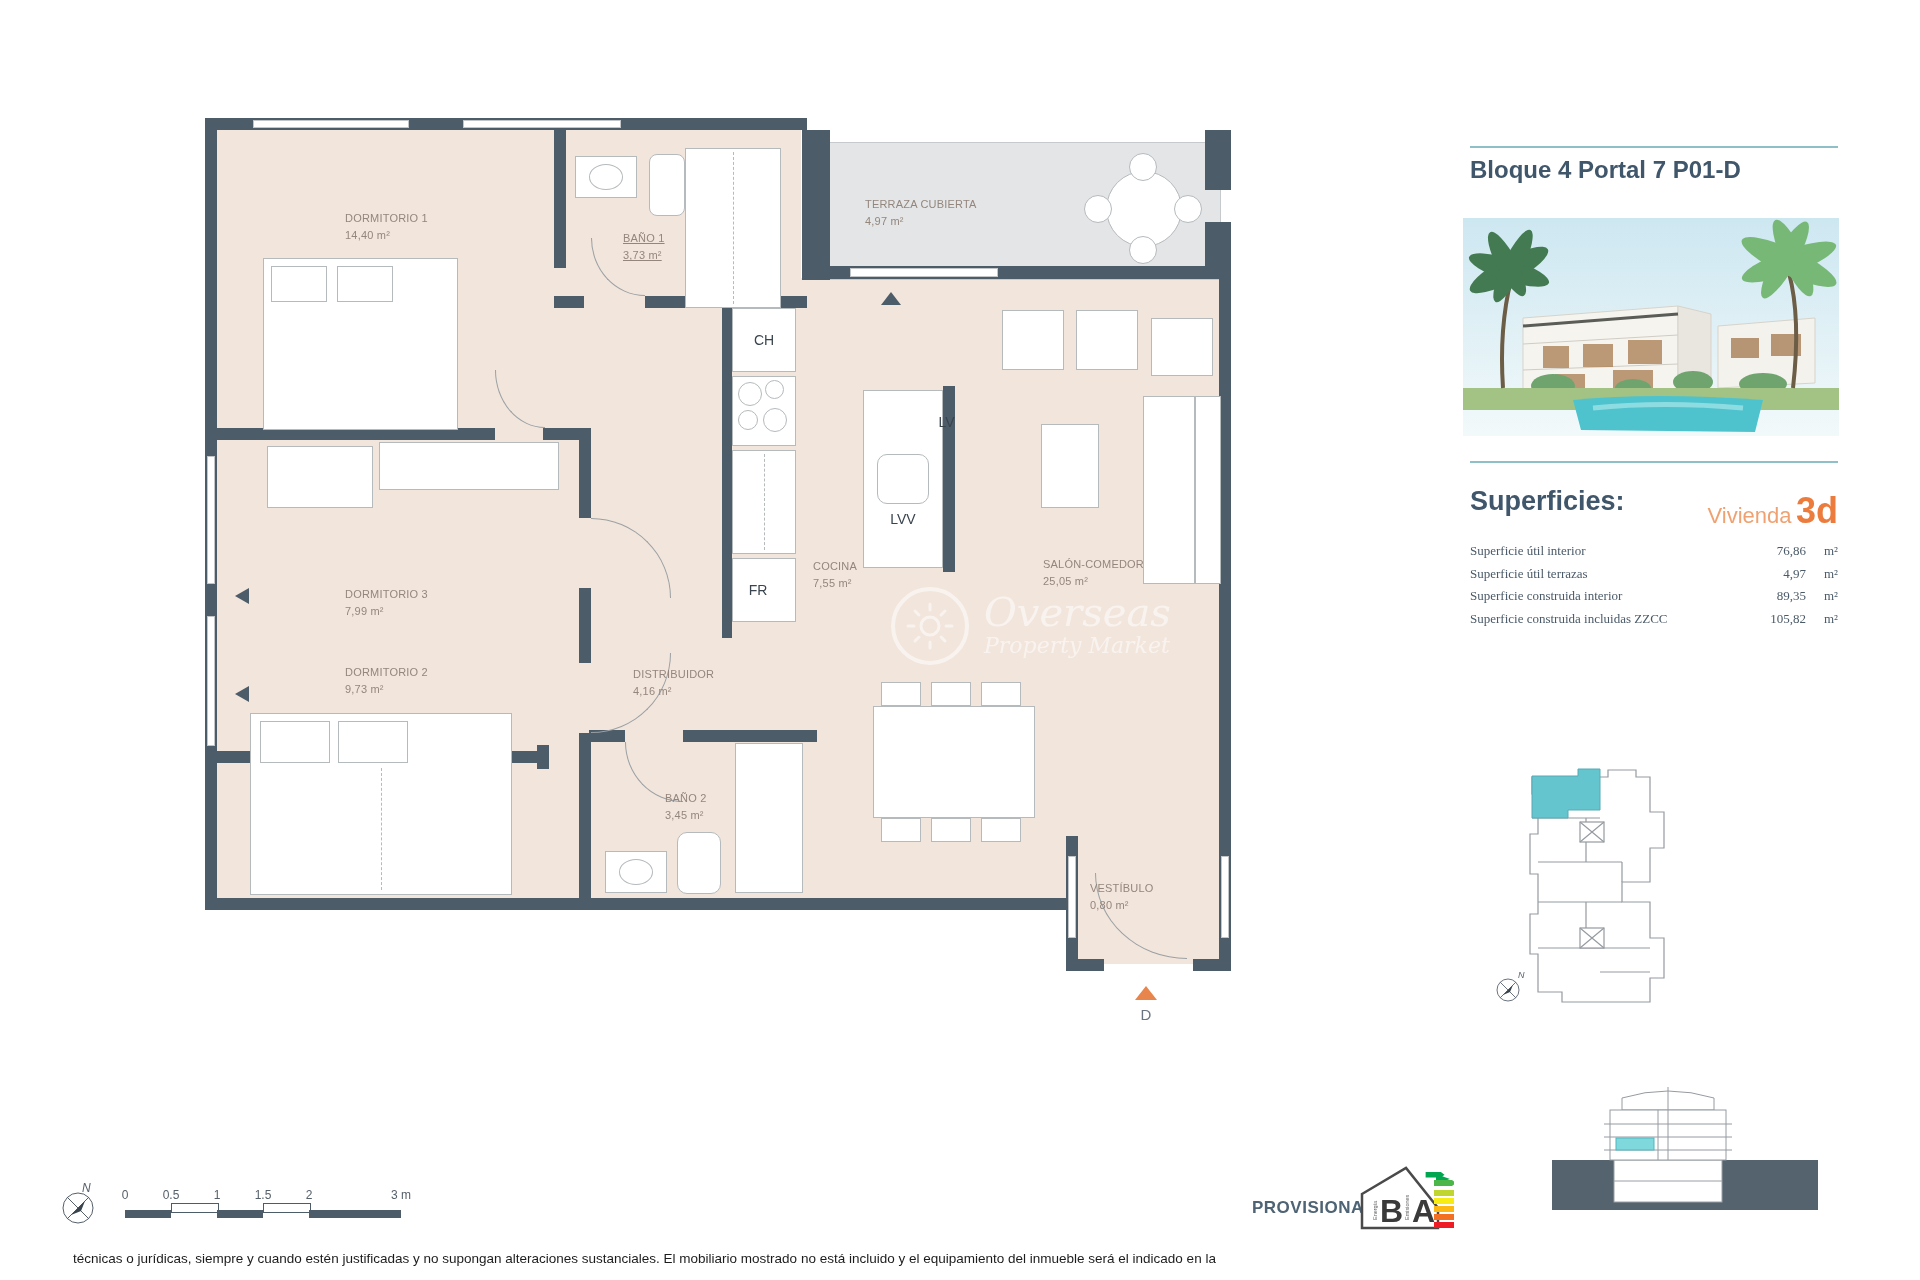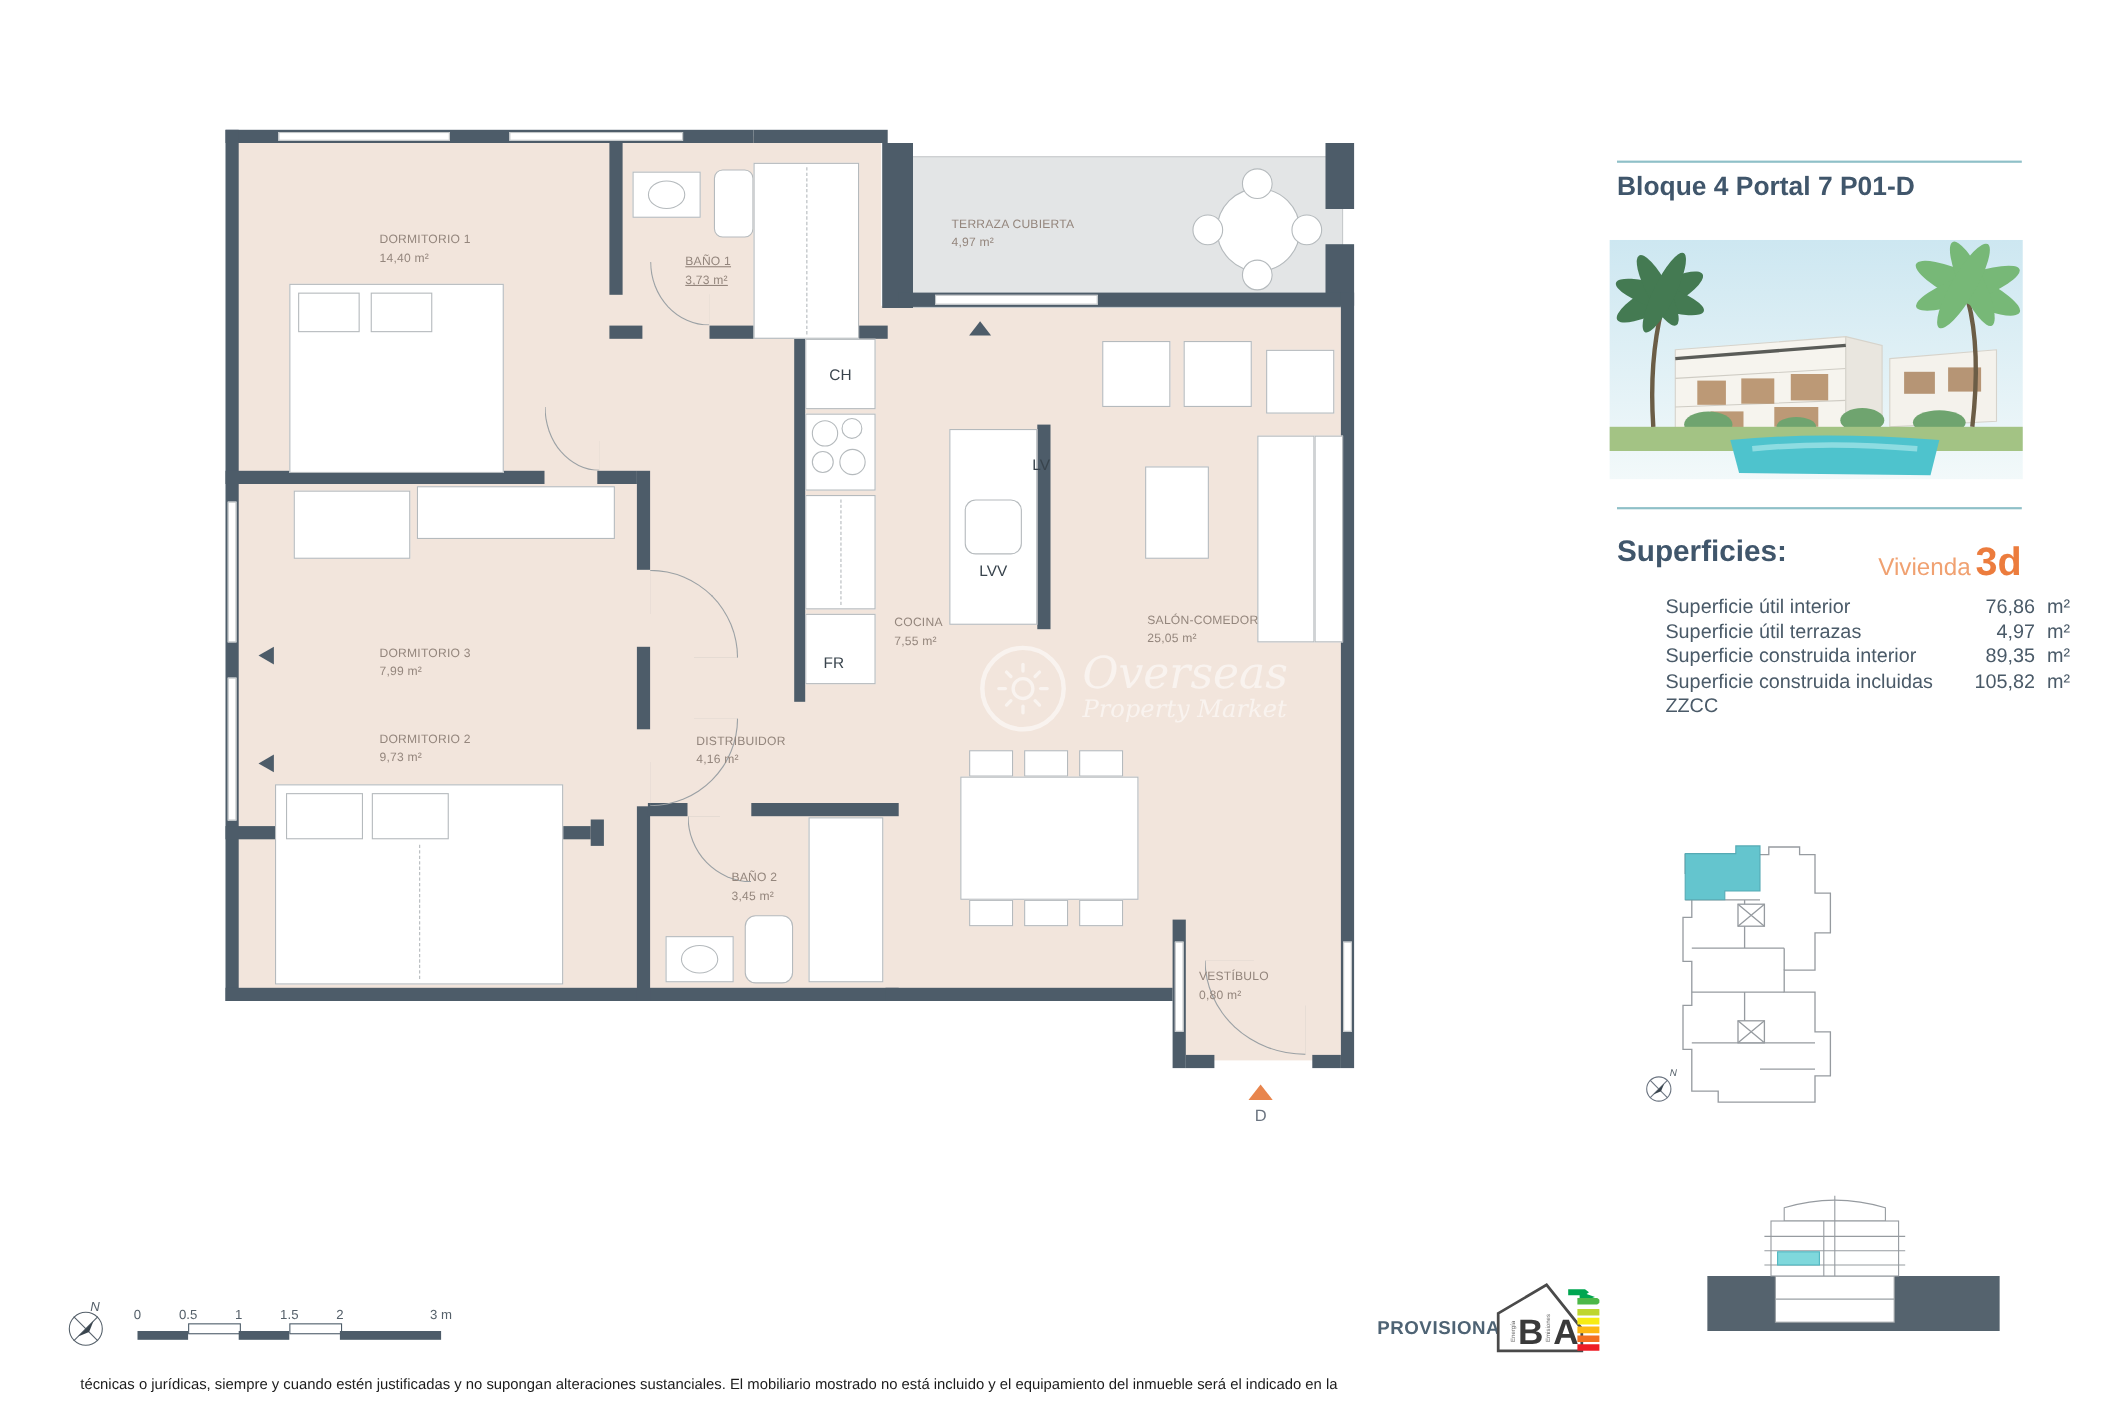--- a/index.html
+++ b/index.html
@@ -28,21 +28,21 @@
   .wm-l2{font-size:22px;line-height:1.3;}
   
   .rule{position:absolute;height:2px;background:#8fc0c8;}
   .title{position:absolute;left:1470px;top:156px;font-size:24px;font-weight:bold;color:#40566b;}
   .photo{position:absolute;left:1463px;top:218px;width:376px;height:218px;overflow:hidden;
          box-shadow:inset 0 0 26px 14px #ffffff;}
   .suphead{position:absolute;left:1470px;top:486px;font-size:27px;font-weight:bold;color:#40566b;}
   .viv{position:absolute;left:1650px;top:490px;width:188px;text-align:right;}
   .viv .vl{font-size:22px;color:#f0a171;}
   .viv .vv{font-size:36px;font-weight:bold;color:#ec7c3d;}
-  .suptable{position:absolute;left:1514px;top:540px;width:368px;font-size:18px;color:#4a5a68;}
+  .suptable{position:absolute;left:1470px;top:540px;width:368px;font-size:13px;color:#4a5a68;font-family:Liberation Serif, serif;}
   .suptable .row{display:flex;line-height:22.5px;}
   .suptable .lab{flex:1;}
   .suptable .val{width:64px;text-align:right;}
   .suptable .unit{width:32px;text-align:right;}
   
   .scalebar{position:absolute;left:125px;top:1188px;width:300px;height:34px;font-size:12px;color:#55606a;}
   .sseg{position:absolute;}
   .snum{position:absolute;top:0;transform:translateX(-50%);}
   .provisional{position:absolute;left:1252px;top:1198px;font-size:17px;font-weight:bold;color:#4e6374;letter-spacing:.5px;}
   .disclaimer{position:absolute;left:73px;top:1250px;width:1290px;font-size:13.5px;color:#1c1c1c;line-height:1.4;}
@@ -175,21 +175,21 @@
     <div class="rlabel" style="left:660px;top:78px;"><span>TERRAZA CUBIERTA</span><span class="ar">4,97 m²</span></div>
     <div class="rlabel" style="left:140px;top:468px;"><span>DORMITORIO 3</span><span class="ar">7,99 m²</span></div>
     <div class="rlabel" style="left:140px;top:546px;"><span>DORMITORIO 2</span><span class="ar">9,73 m²</span></div>
     <div class="rlabel" style="left:428px;top:548px;"><span>DISTRIBUIDOR</span><span class="ar">4,16 m²</span></div>
     <div class="rlabel" style="left:608px;top:440px;"><span>COCINA</span><span class="ar">7,55 m²</span></div>
     <div class="rlabel" style="left:826px;top:438px;margin-left:12px;"><span>SALÓN-COMEDOR</span><span class="ar">25,05 m²</span></div>
     <div class="rlabel" style="left:460px;top:672px;"><span>BAÑO 2</span><span class="ar">3,45 m²</span></div>
     <div class="rlabel" style="left:885px;top:762px;"><span>VESTÍBULO</span><span class="ar">0,80 m²</span></div>
 
     <div class="fixlabel" style="left:527px;top:190px;width:64px;height:64px;">CH</div>
-    <div class="fixlabel" style="left:527px;top:440px;width:52px;height:64px;margin-top:12px;">FR</div>
+    <div class="fixlabel" style="left:527px;top:440px;width:52px;height:64px;">FR</div>
     <div class="fixlabel" style="left:697px;top:276px;width:89px;height:56px;text-align:center;">LV</div>
     <div class="fixlabel" style="left:658px;top:373px;width:80px;height:56px;">LVV</div>
 
     <div class="wm">
       <svg width="80" height="80" viewBox="0 0 80 80">
         <circle cx="40" cy="40" r="37" fill="none" stroke="#fff" stroke-width="4"></circle>
         <circle cx="40" cy="40" r="9" fill="none" stroke="#fff" stroke-width="3"></circle>
         <g stroke="#fff" stroke-width="3" stroke-linecap="round">
           <line x1="40" y1="18" x2="40" y2="24"></line>
             <line x1="40" y1="56" x2="40" y2="62"></line>

